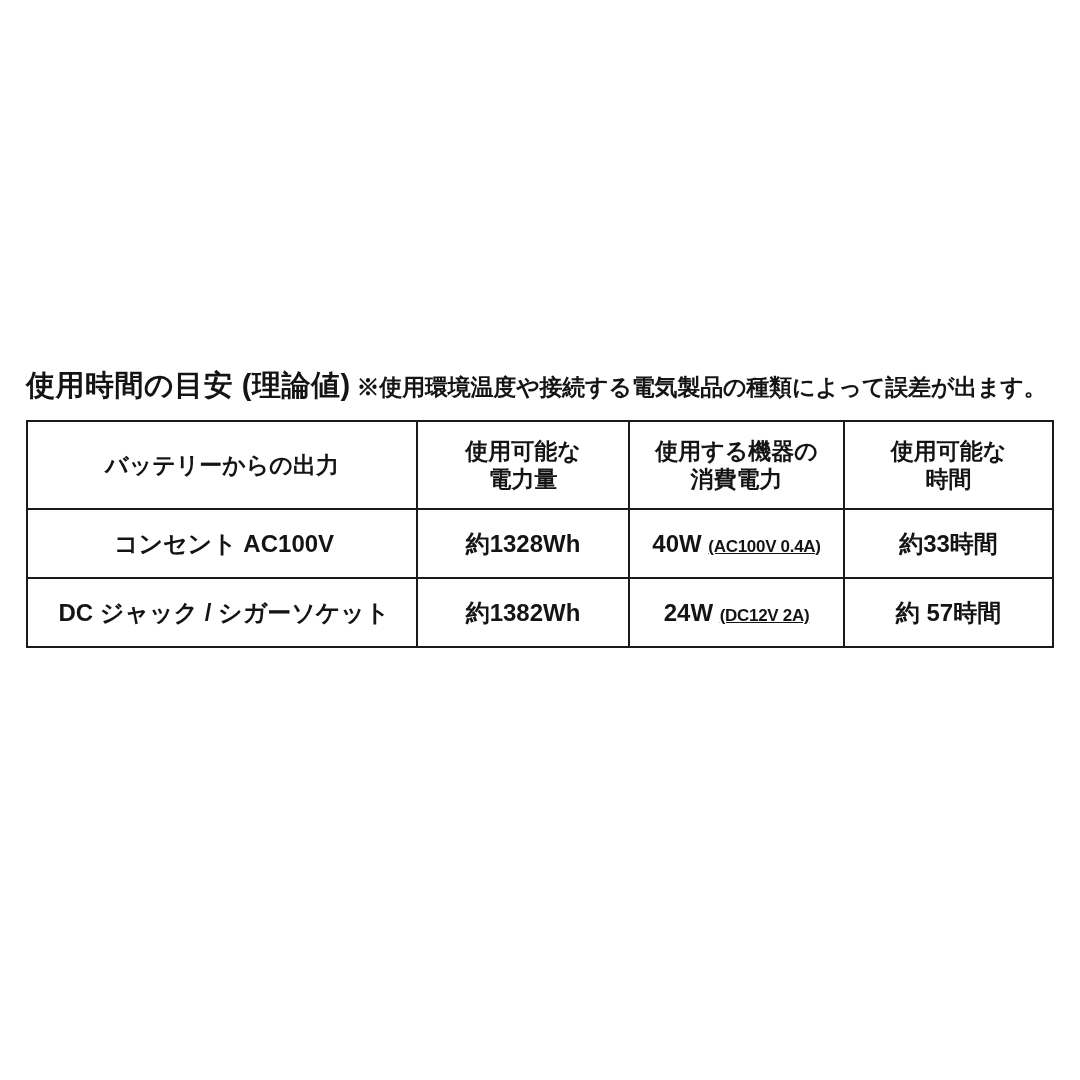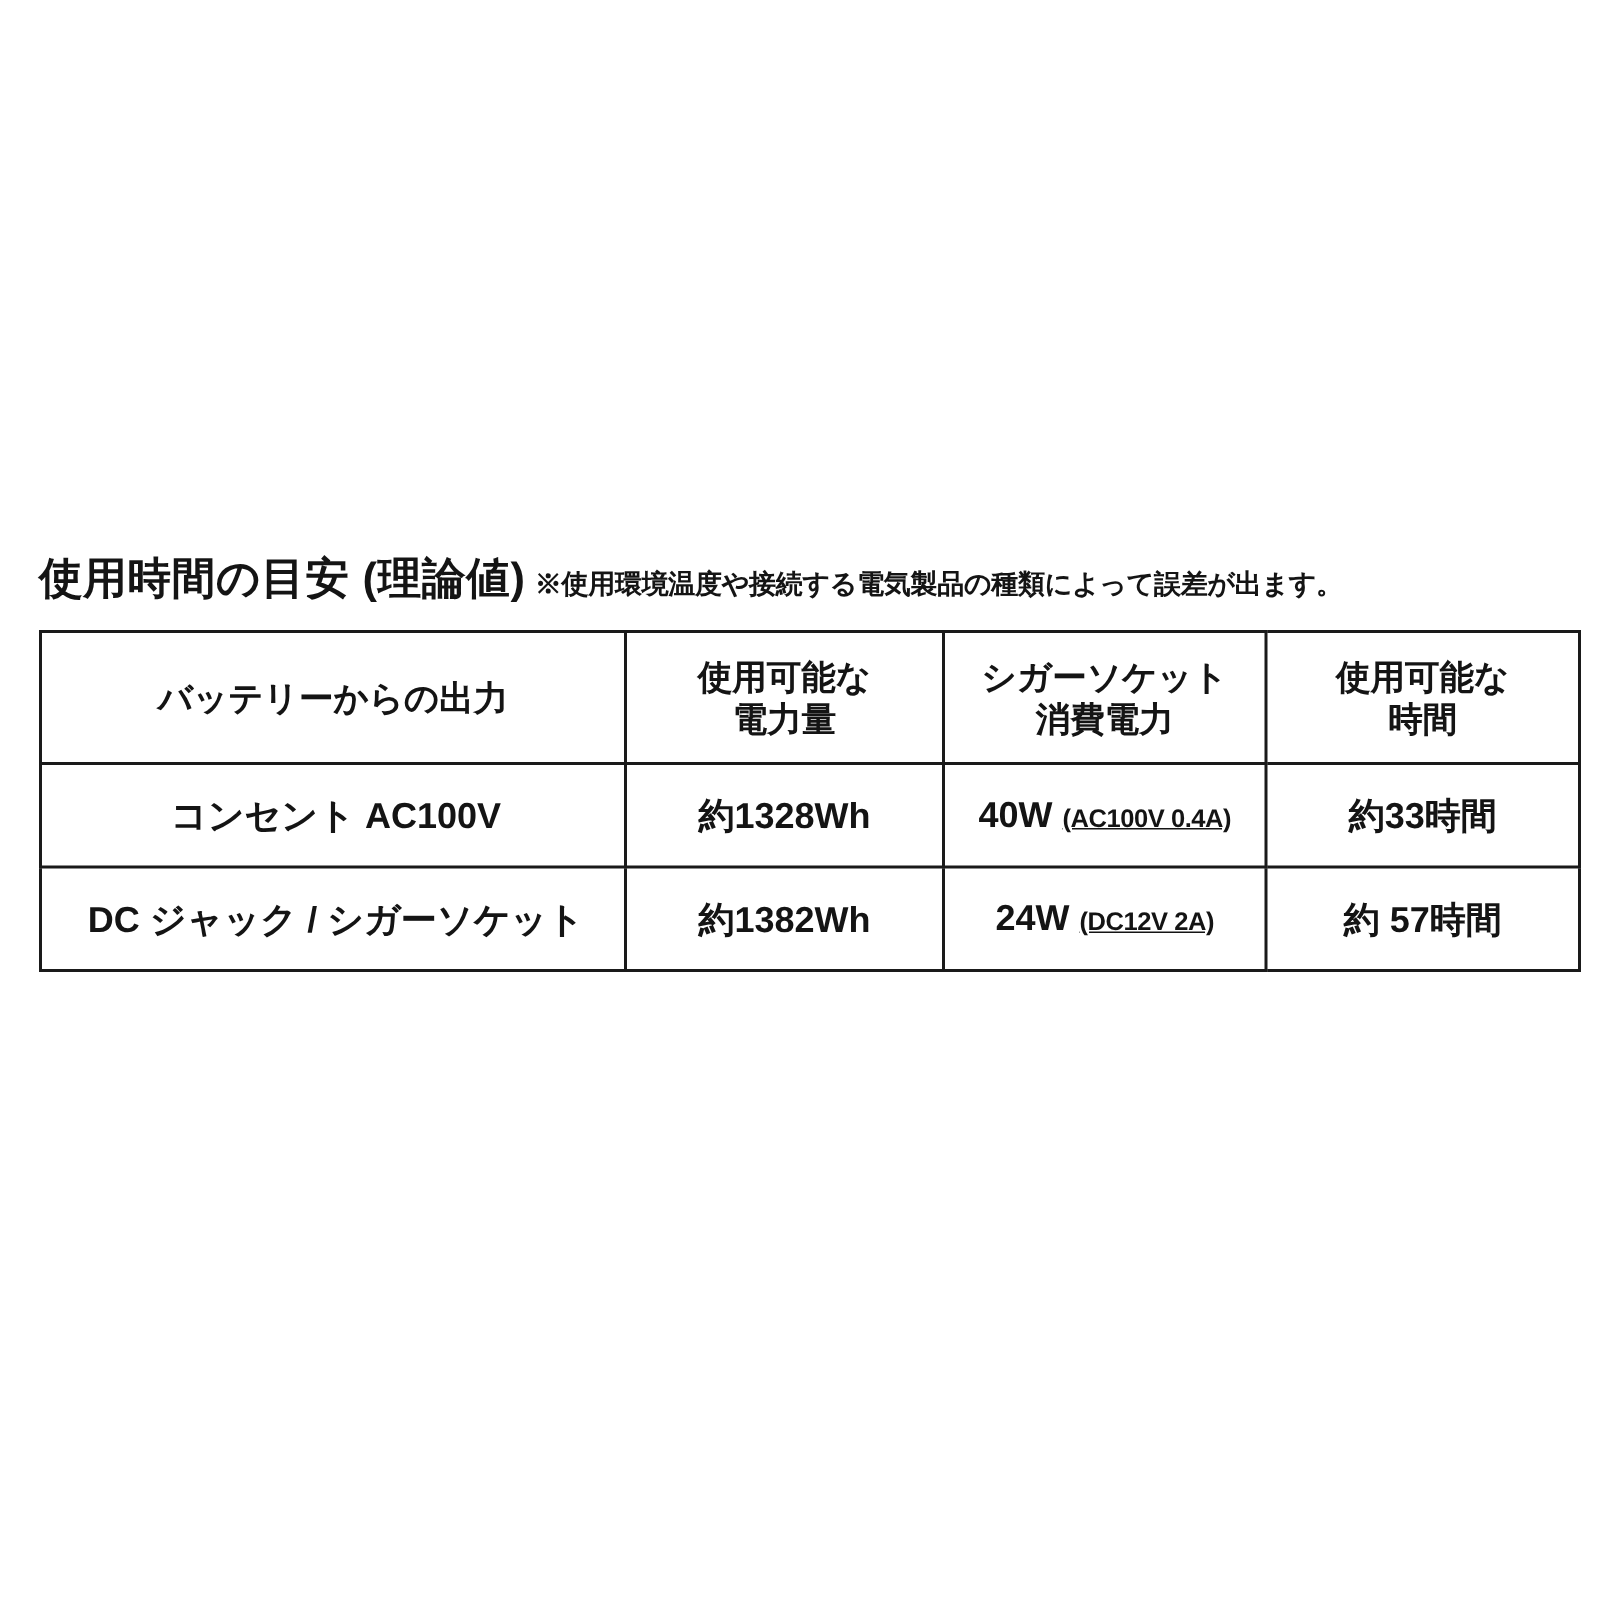--- a/index.html
+++ b/index.html
@@ -32,21 +32,21 @@
     margin-bottom: 14px;
     white-space: nowrap;
   }
   .heading-main {
     font-size: 29px;
     font-weight: 700;
     letter-spacing: 0.5px;
     color: #141414;
   }
   .heading-note {
-    font-size: 18px;
+    font-size: 23px;
     font-weight: 700;
     color: #141414;
     margin-left: 6px;
     letter-spacing: -0.2px;
   }
   table.usage {
     border-collapse: collapse;
     width: 1026px;
     table-layout: fixed;
   }
@@ -103,21 +103,21 @@
       <thead>
         <tr>
           <th>
             <span>バッテリーからの出力</span>
           </th>
           <th>
             <span>使用可能な</span><br>
             <span>電力量</span>
           </th>
           <th>
-            <span>シガーソケット</span><br>
+            <span>使用する機器の</span><br>
             <span>消費電力</span>
           </th>
           <th>
             <span>使用可能な</span><br>
             <span>時間</span>
           </th>
         </tr>
       </thead>
       <tbody>
         <tr>

